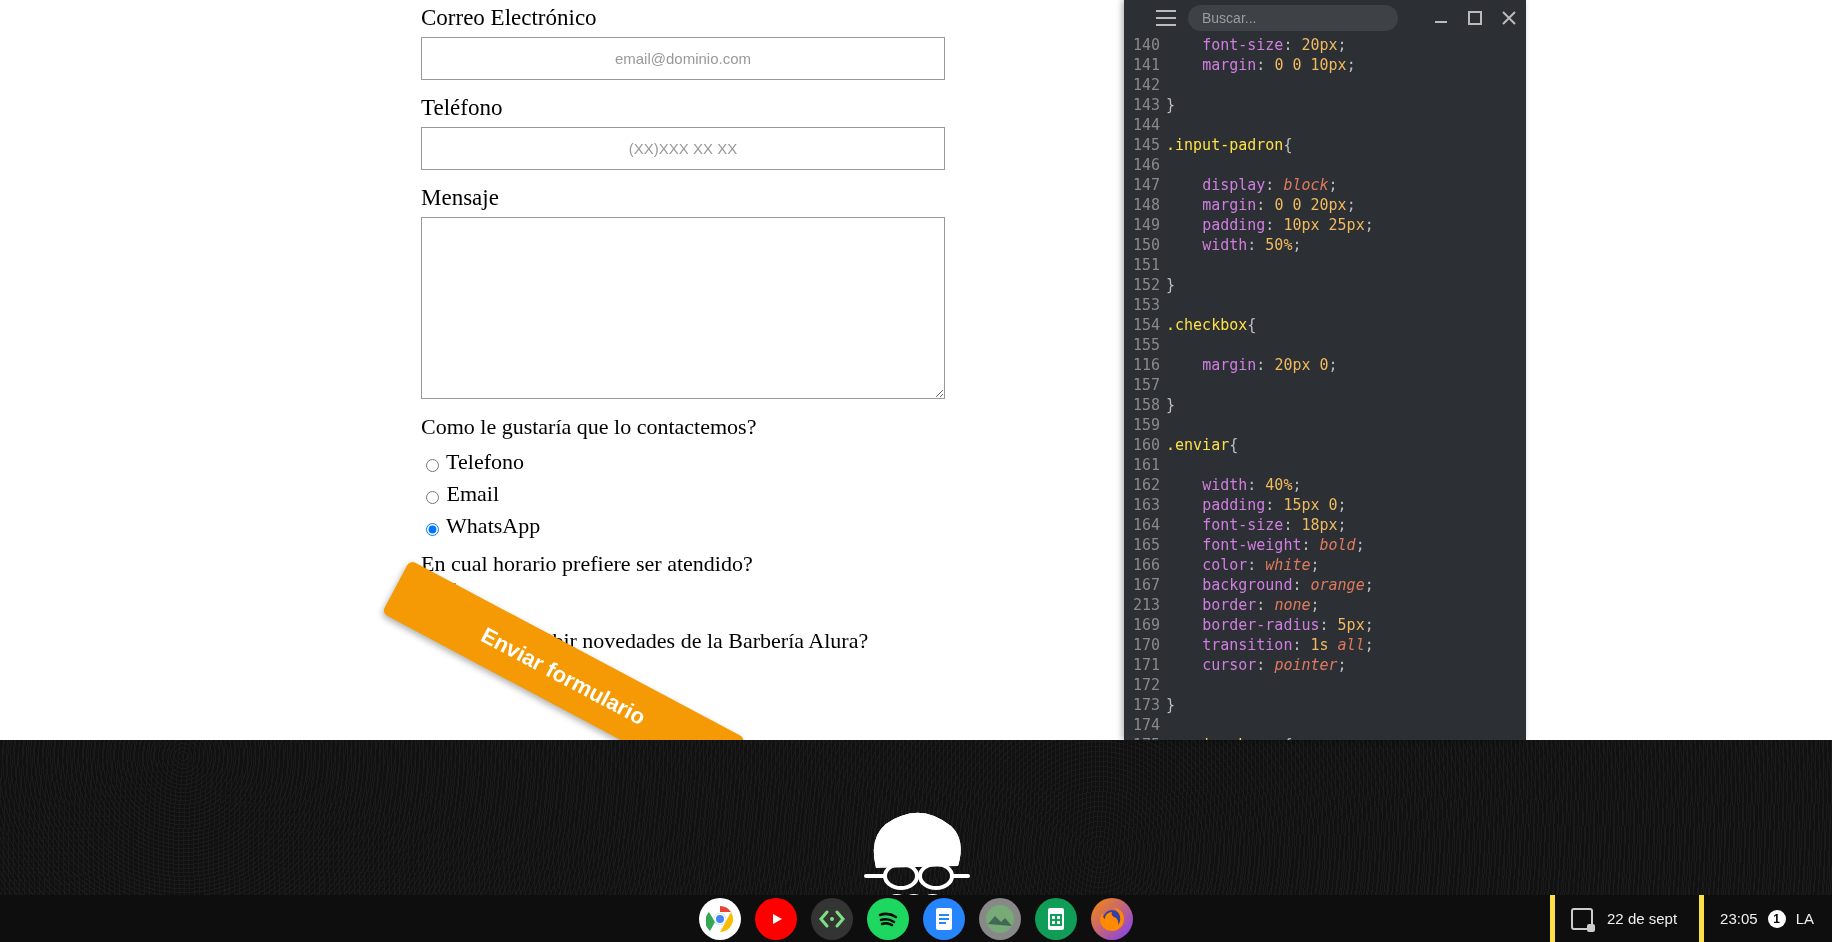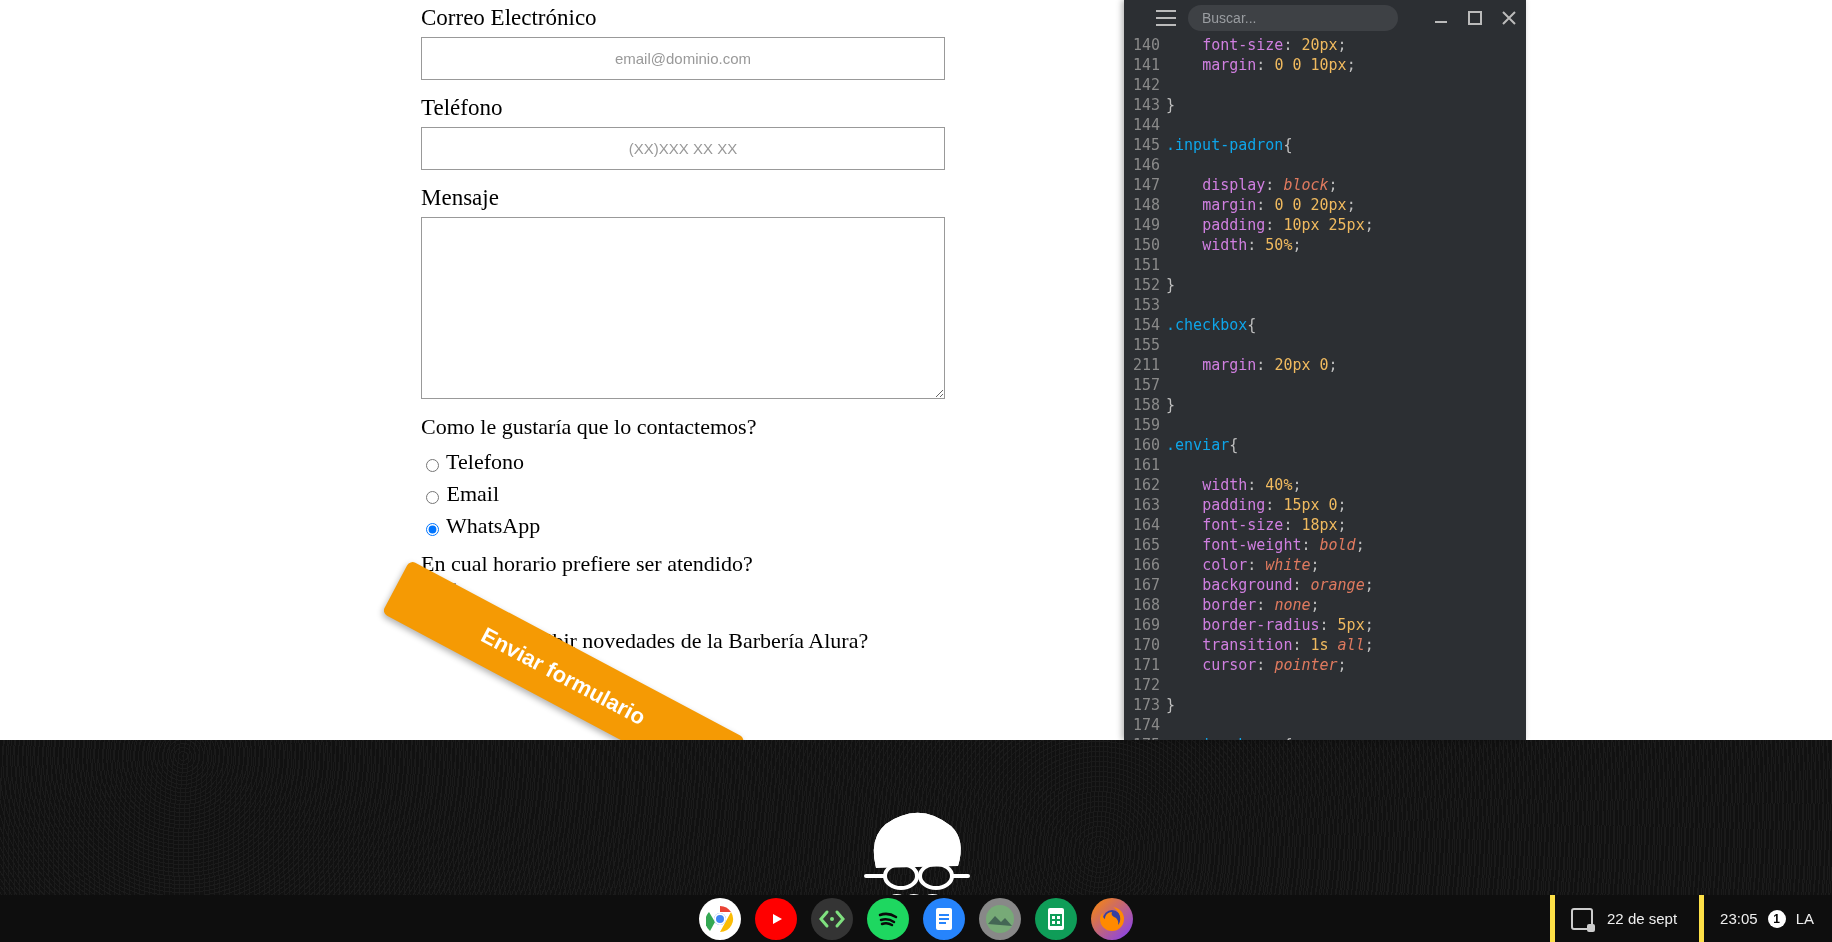--- a/index.html
+++ b/index.html
@@ -76,21 +76,21 @@
     flex:0 0 210px; height:26px; border-radius:13px; background:#3e4145;
     color:#9a9da1; font-family:Arial,sans-serif; font-size:14px;
     display:flex; align-items:center; padding:0 14px;
   }
   .titlebar-spacer { flex:1; }
   .win-btn { width:26px; height:26px; display:flex; align-items:center; justify-content:center; cursor:pointer; color:#bbb; }
 
   .code-area { position:absolute; left:0; top:35px; right:0; bottom:0; overflow:hidden; }
   .gutter { position:absolute; left:0; top:0; width:42px; color:#8a8a8a; text-align:right; padding-right:6px;}
   .code-lines { position:absolute; left:42px; right:0; top:0; white-space:pre; color:#cfcfcf; }
-  .code-lines .sel { color:#0ea5e9; }   
+  .code-lines .sel { color:#fde047; }   
   .code-lines .prop{ color:#d07fe0; }   
   .code-lines .num { color:#f0ba5f; }   
   .code-lines .kw  { color:#e07a5f;font-style:italic; }   
   .code-lines .p   { color:#bfbfbf; }   
 
   
   .taskbar {
     position:absolute; left:0; right:0; bottom:0; height:47px;
     background:#0e0e0e; display:flex; align-items:center; color:#eee;
     font-family: Arial, sans-serif; font-size:15px;
@@ -224,33 +224,33 @@
           <div>146</div>
           <div>147</div>
           <div>148</div>
           <div>149</div>
           <div>150</div>
           <div>151</div>
           <div>152</div>
           <div>153</div>
           <div>154</div>
           <div>155</div>
-          <div>211</div>
+          <div>116</div>
           <div>157</div>
           <div>158</div>
           <div>159</div>
           <div>160</div>
           <div>161</div>
           <div>162</div>
           <div>163</div>
           <div>164</div>
           <div>165</div>
           <div>166</div>
           <div>167</div>
-          <div>168</div>
+          <div>213</div>
           <div>169</div>
           <div>170</div>
           <div>171</div>
           <div>172</div>
           <div>173</div>
           <div>174</div>
           <div>175</div>
         </div>
       <div class="code-lines" id="code-lines"><div>    <span class="prop">font-size</span><span class="p">:</span> <span class="num">20px</span><span class="p">;</span></div><div>    <span class="prop">margin</span><span class="p">:</span> <span class="num">0</span> <span class="num">0</span> <span class="num">10px</span><span class="p">;</span></div><div>&nbsp;</div><div><span class="p">}</span></div><div>&nbsp;</div><div><span class="sel">.input-padron</span><span class="p">{</span></div><div>&nbsp;</div><div>    <span class="prop">display</span><span class="p">:</span> <span class="kw">block</span><span class="p">;</span></div><div>    <span class="prop">margin</span><span class="p">:</span> <span class="num">0</span> <span class="num">0</span> <span class="num">20px</span><span class="p">;</span></div><div>    <span class="prop">padding</span><span class="p">:</span> <span class="num">10px</span> <span class="num">25px</span><span class="p">;</span></div><div>    <span class="prop">width</span><span class="p">:</span> <span class="num">50%</span><span class="p">;</span></div><div>&nbsp;</div><div><span class="p">}</span></div><div>&nbsp;</div><div><span class="sel">.checkbox</span><span class="p">{</span></div><div>&nbsp;</div><div>    <span class="prop">margin</span><span class="p">:</span> <span class="num">20px</span> <span class="num">0</span><span class="p">;</span></div><div>&nbsp;</div><div><span class="p">}</span></div><div>&nbsp;</div><div><span class="sel">.enviar</span><span class="p">{</span></div><div>&nbsp;</div><div>    <span class="prop">width</span><span class="p">:</span> <span class="num">40%</span><span class="p">;</span></div><div>    <span class="prop">padding</span><span class="p">:</span> <span class="num">15px</span> <span class="num">0</span><span class="p">;</span></div><div>    <span class="prop">font-size</span><span class="p">:</span> <span class="num">18px</span><span class="p">;</span></div><div>    <span class="prop">font-weight</span><span class="p">:</span> <span class="kw">bold</span><span class="p">;</span></div><div>    <span class="prop">color</span><span class="p">:</span> <span class="kw">white</span><span class="p">;</span></div><div>    <span class="prop">background</span><span class="p">:</span> <span class="kw">orange</span><span class="p">;</span></div><div>    <span class="prop">border</span><span class="p">:</span> <span class="kw">none</span><span class="p">;</span></div><div>    <span class="prop">border-radius</span><span class="p">:</span> <span class="num">5px</span><span class="p">;</span></div><div>    <span class="prop">transition</span><span class="p">:</span> <span class="num">1s</span> <span class="kw">all</span><span class="p">;</span></div><div>    <span class="prop">cursor</span><span class="p">:</span> <span class="kw">pointer</span><span class="p">;</span></div><div>&nbsp;</div><div><span class="p">}</span></div><div>&nbsp;</div><div><span class="sel">.enviar:hover</span><span class="p">{</span></div></div>
     </div>

